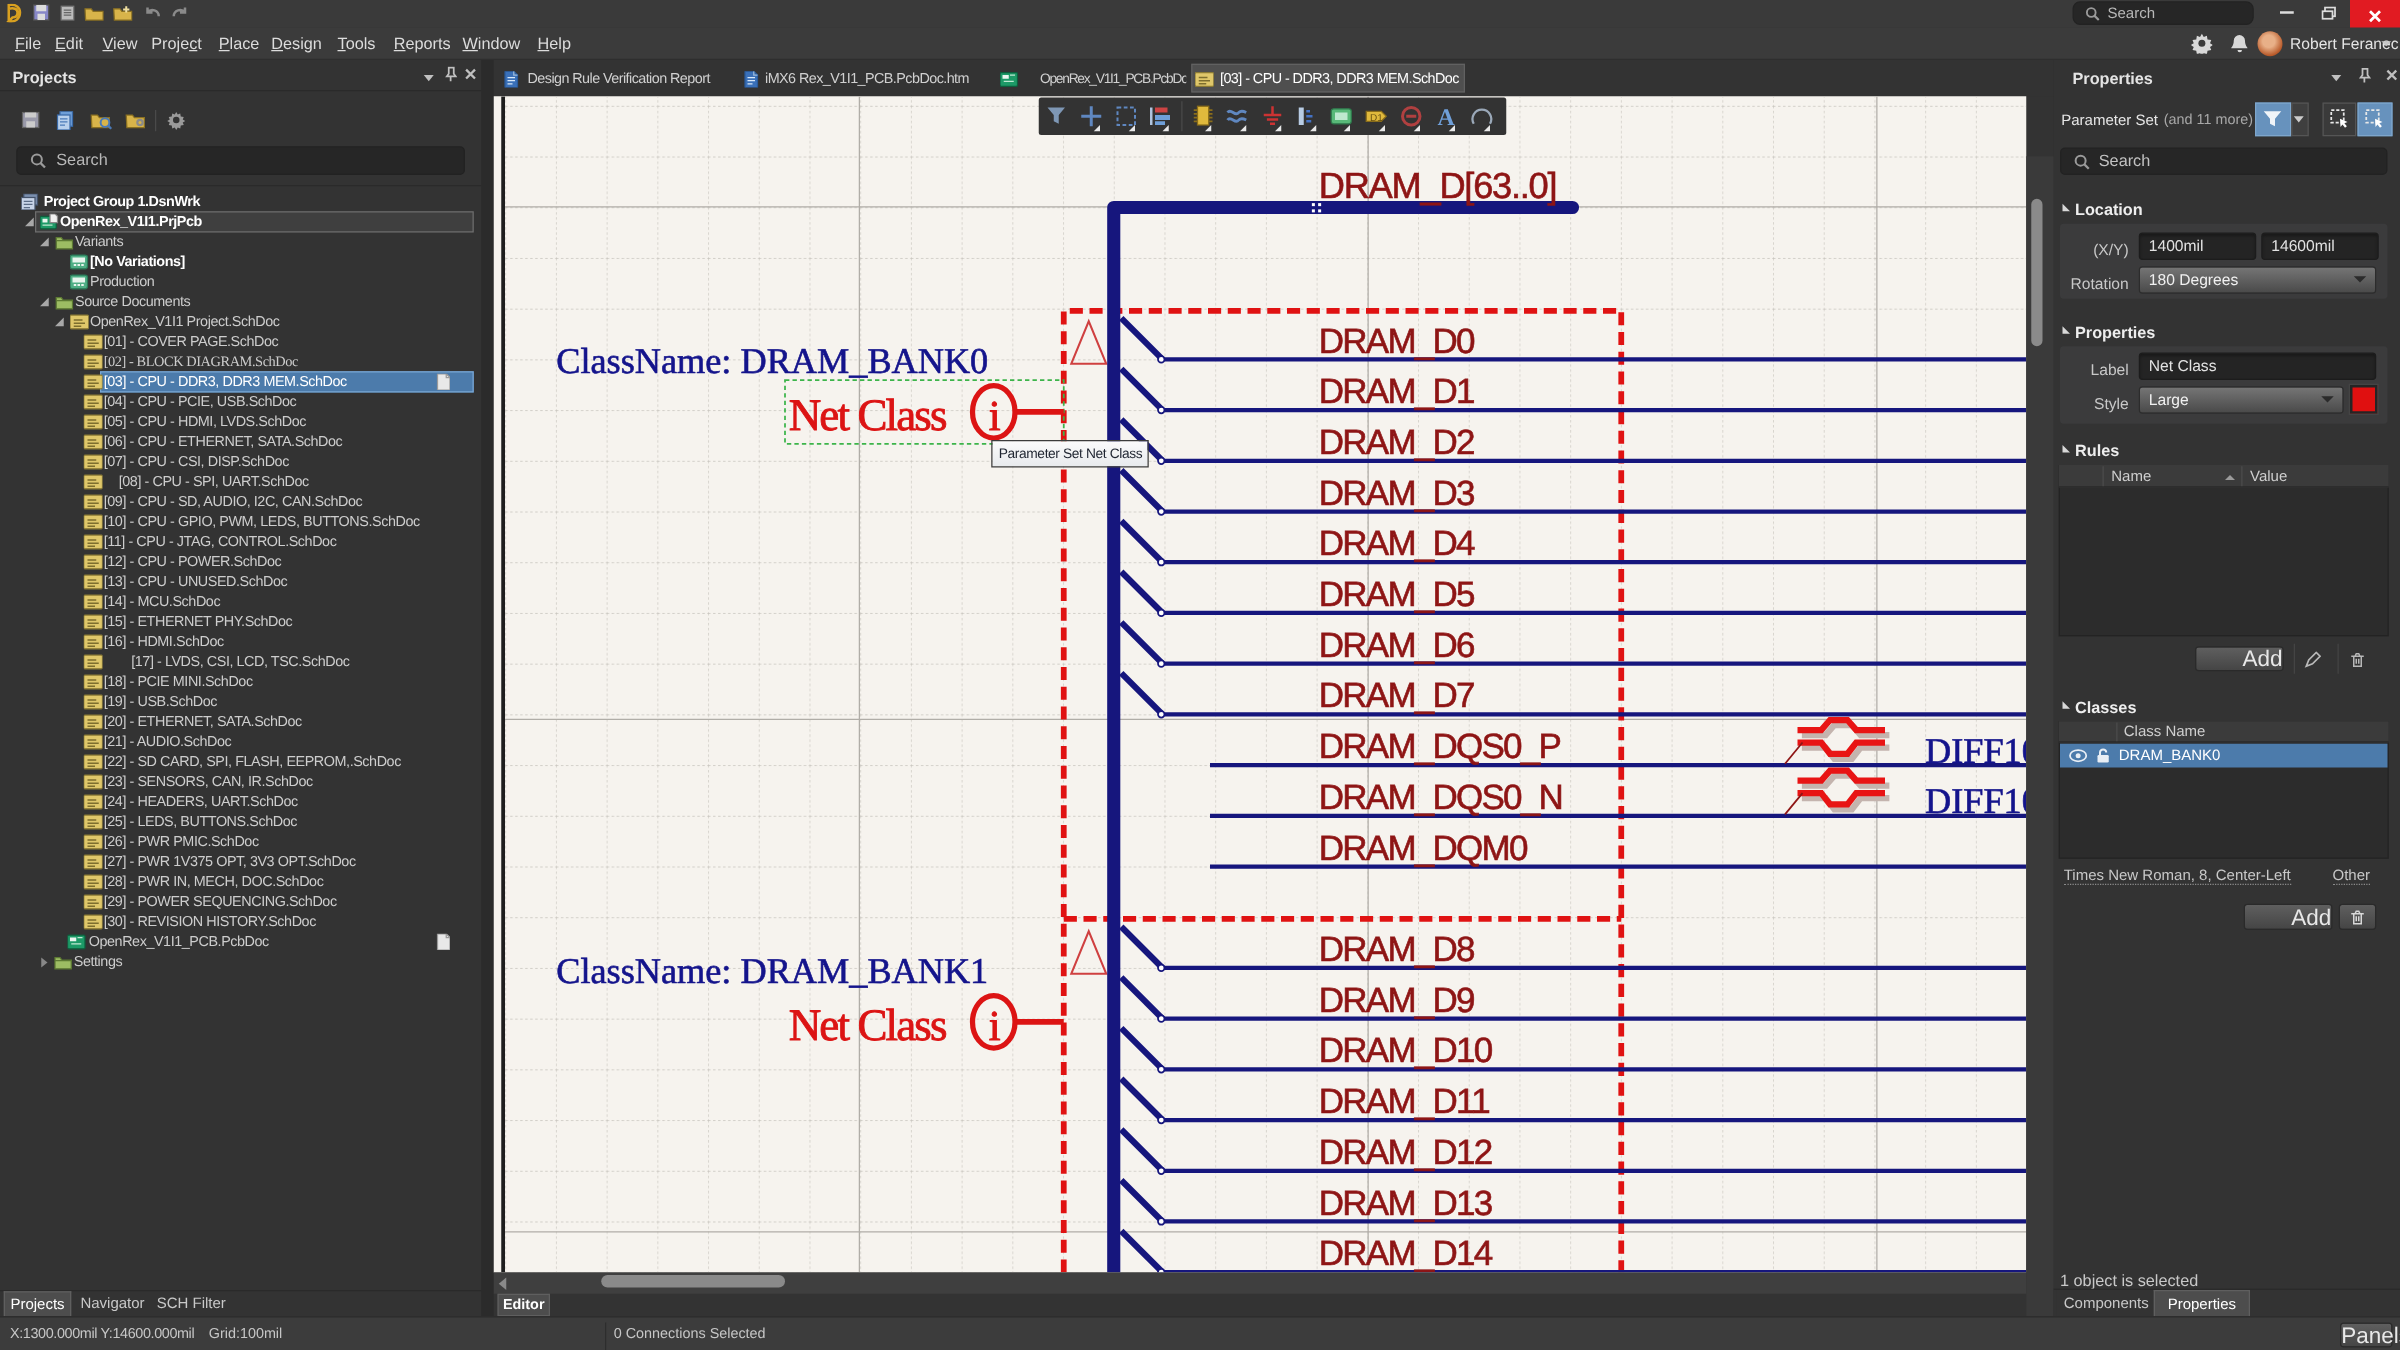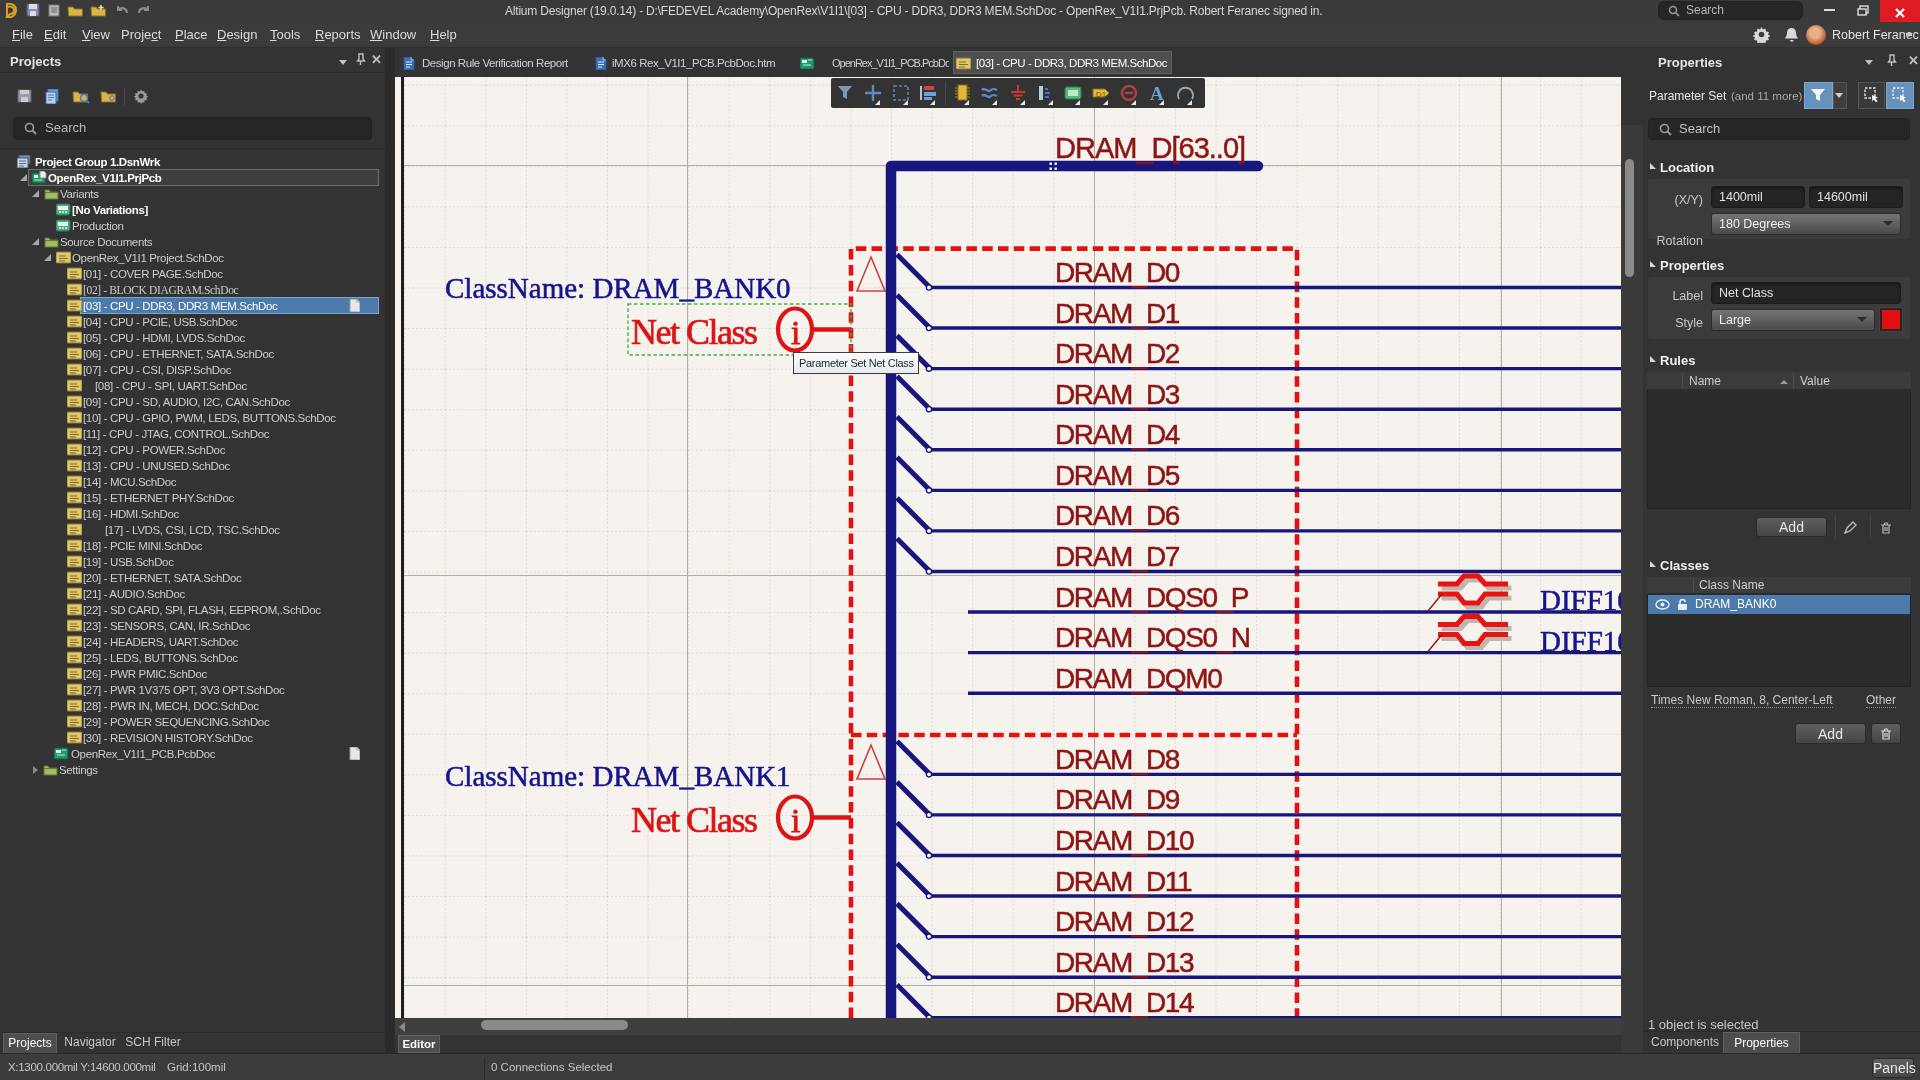--- a/index.html
+++ b/index.html
@@ -16,21 +16,21 @@
 #canvas{position:absolute;left:0px;top:29px;width:1226px;height:941px;background:#f6f3ee;overflow:hidden;}
 .dtab{position:absolute;top:2px;height:27px;font-size:11.5px;letter-spacing:-0.45px;color:#d2d2d2;line-height:26px;white-space:nowrap;}
 #rgutter{left:1621px;top:125px;width:22px;height:928px;background:#3a3a3a;}
 #rpanel{left:1643px;top:48px;width:277px;height:1005px;background:#333;}
 .sect{position:absolute;font-size:13px;font-weight:bold;color:#eeeeee;}
 .gbox{position:absolute;left:5px;width:262px;background:#3b3b3c;border-radius:3px;}
 .flbl{position:absolute;font-size:12.5px;color:#c8c8c8;text-align:right;}
 .finp{position:absolute;background:#242424;border:1px solid #1c1c1c;border-radius:3px;box-shadow:inset 0 2px 2px #1a1a1a;color:#e2e2e2;font-size:12.5px;line-height:20px;padding-left:7px;}
 .fdrop{position:absolute;background:linear-gradient(#757575,#4a4a4a);border:1px solid #2c2c2c;border-radius:3px;color:#f0f0f0;font-size:12.5px;line-height:20px;padding-left:7px;}
 .darr{position:absolute;width:0;height:0;border-left:5px solid transparent;border-right:5px solid transparent;border-top:5px solid #2b2b2b;}
-.btn{position:absolute;background:linear-gradient(#5f5f5f,#454545);border:1px solid #2a2a2a;border-radius:3px;color:#e8e8e8;font-size:14px;text-align:center;}
+.btn{position:absolute;background:linear-gradient(#5f5f5f,#454545);border:1px solid #2a2a2a;border-radius:3px;color:#e8e8e8;font-size:18px;text-align:right;}
 #statusbar{left:0;top:1053px;width:1920px;height:27px;background:#3c3c3c;border-top:1px solid #2a2a2a;font-size:11.5px;color:#c6c6c6;}
 .exp{position:absolute;width:0;height:0;border-left:7px solid transparent;border-bottom:7px solid #a8a8a8;}
 .col{position:absolute;width:0;height:0;border-top:4px solid transparent;border-bottom:4px solid transparent;border-left:5px solid #888;}
 </style></head>
 <body>
 <div id="titlebar" class="abs">
     <svg class="abs" style="left:4px;top:3px;" width="15" height="15" viewBox="0 0 15 15">
       <path d="M3 1 c6 -1 9 2 9 6 c0 5 -4 8 -9 7 l3 -3 c3 0 4 -2 4 -4 c0 -3 -3 -4 -7 -3 z M3 1 v13" stroke="#d8a020" stroke-width="2" fill="none"></path>
     </svg>
 <svg class="abs" style="left:26px;top:3px;" width="14" height="14" viewBox="0 0 14 14">
@@ -48,21 +48,20 @@
 <svg class="abs" style="left:90px;top:4px;" width="16" height="13" viewBox="0 0 16 13">
       <path d="M1 3 h5 l1.5 2 h8 v7 h-14 z" fill="#d8b44a" stroke="#8a7022"></path>
       <path d="M11 1 v5 M8.5 3.5 h5" stroke="#f0e0a0" stroke-width="1.6"></path>
     </svg>
 <svg class="abs" style="left:114px;top:4px;" width="16" height="12" viewBox="0 0 16 12">
       <path d="M13 9 a5 5 0 0 0 -9 -3 M4 2 v4 h4" fill="none" stroke="#8a8a8a" stroke-width="2"></path>
     </svg>
 <svg class="abs" style="left:136px;top:4px;" width="16" height="12" viewBox="0 0 16 12">
       <path d="M3 9 a5 5 0 0 1 9 -3 M12 2 v4 h-4" fill="none" stroke="#8a8a8a" stroke-width="2"></path>
     </svg>
-<div class="titletext" style="left:505px;">Altium Designer (19.0.14) - D:\FEDEVEL Academy\OpenRex\V1I1\[03] - CPU - DDR3, DDR3 MEM.SchDoc - OpenRex_V1I1.PrjPcb. Robert Feranec signed in.</div>
 <div class="abs srch" style="left:1658px;top:1px;width:145px;height:19px;border-radius:6px;"></div>
 <svg class="abs" style="left:1668px;top:5px;" width="12" height="12" viewBox="0 0 12 12">
       <circle cx="5" cy="5" r="3.5" fill="none" stroke="#9a9a9a" stroke-width="1.5"></circle>
       <path d="M7.5 7.5 L11 11" stroke="#9a9a9a" stroke-width="1.7"></path>
     </svg>
 <div class="abs" style="left:1686px;top:3px;font-size:12px;color:#b8b8b8;">Search</div>
 <div class="abs" style="left:1824px;top:9px;width:11px;height:2px;background:#ddd;"></div>
 <svg class="abs" style="left:1857px;top:5px;" width="12" height="11" viewBox="0 0 12 11">
       <rect x="3" y="1" width="8" height="7" fill="none" stroke="#ddd" stroke-width="1.4"></rect>
       <rect x="1" y="4" width="8" height="6" fill="#3a3a3a" stroke="#ddd" stroke-width="1.4"></rect>
@@ -603,21 +602,21 @@
       <circle cx="5.5" cy="5.5" r="4" fill="none" stroke="#9a9a9a" stroke-width="1.6"></circle>
       <path d="M8.5 8.5 L12 12" stroke="#9a9a9a" stroke-width="1.8"></path>
     </svg>
 <div class="abs" style="left:36px;top:73px;font-size:13px;color:#c2c2c2;">Search</div>
 <div class="abs" style="left:7px;top:115px;width:0;height:0;border-bottom:6px solid #d8d8d8;border-right:6px solid transparent;"></div>
 <div class="abs sect" style="left:17px;top:112px;">Location</div>
 <div class="gbox" style="top:131px;height:60px;"></div>
 <div class="abs flbl" style="left:8px;top:145px;width:52px;">(X/Y)</div>
 <div class="finp" style="left:68px;top:138px;width:94px;height:22px;">1400mil</div>
 <div class="finp" style="left:166px;top:138px;width:94px;height:22px;">14600mil</div>
-<div class="abs flbl" style="left:8px;top:172px;width:52px;margin-top:14px;">Rotation</div>
+<div class="abs flbl" style="left:8px;top:172px;width:52px;">Rotation</div>
 <div class="fdrop" style="left:68px;top:165px;width:190px;height:22px;">180 Degrees</div>
 <div class="darr" style="left:240px;top:173px;"></div>
 <div class="abs" style="left:7px;top:213px;width:0;height:0;border-bottom:6px solid #d8d8d8;border-right:6px solid transparent;"></div>
 <div class="abs sect" style="left:17px;top:210px;">Properties</div>
 <div class="gbox" style="top:229px;height:62px;"></div>
 <div class="abs flbl" style="left:8px;top:241px;width:52px;">Label</div>
 <div class="finp" style="left:68px;top:234px;width:190px;height:22px;">Net Class</div>
 <div class="abs flbl" style="left:8px;top:268px;width:52px;">Style</div>
 <div class="fdrop" style="left:68px;top:261px;width:164px;height:22px;">Large</div>
 <div class="darr" style="left:214px;top:269px;"></div>

